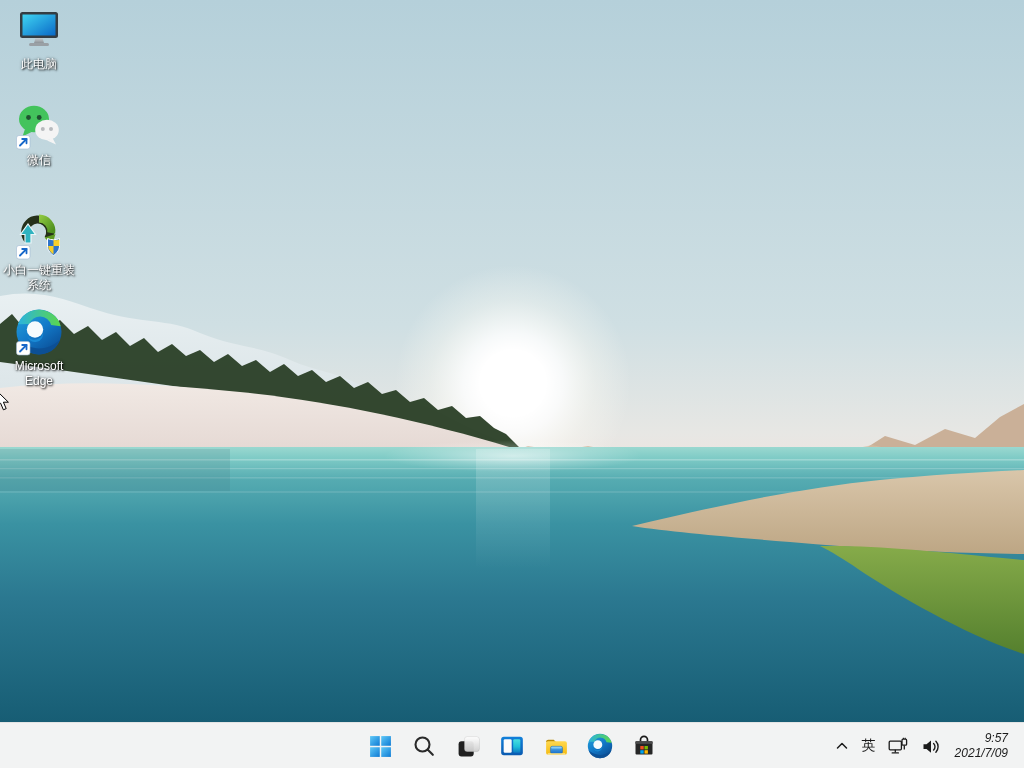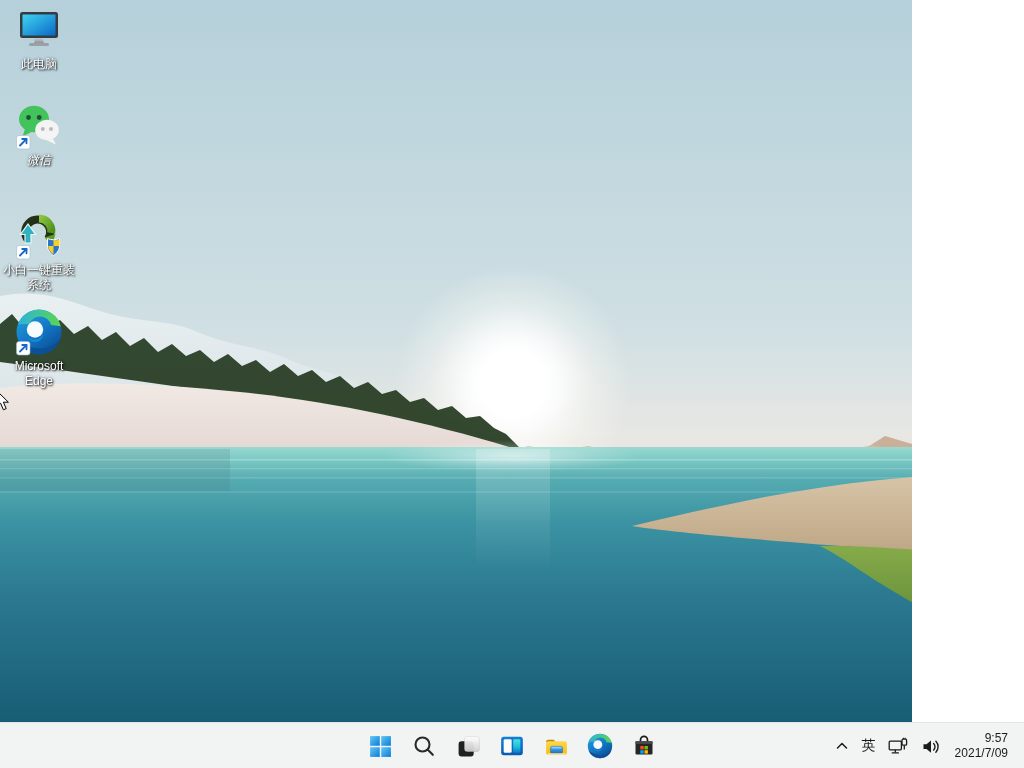--- a/index.html
+++ b/index.html
@@ -1,17 +1,17 @@
 <!DOCTYPE html>
 <html><head>
 <meta charset="utf-8">
 <style>
   html,body{margin:0;padding:0;}
   body{width:1024px;height:768px;overflow:hidden;font-family:"Liberation Sans","DejaVu Sans",sans-serif;}
-  .stage{position:relative;width:912px;height:768px;background:#404040;}
+  .stage{position:relative;width:1024px;height:768px;background:#404040;}
 
   
   .desktop{position:absolute;inset:0;bottom:46px;overflow:hidden;}
   .wallpaper{position:absolute;left:0;top:0;width:1024px;height:722px;display:block;}
 
   
   .desktop-icon{position:absolute;left:1px;width:76px;display:flex;flex-direction:column;align-items:center;cursor:default;}
   .di-img{width:48px;height:48px;position:relative;}
   .di-img svg{display:block;}
   .di-label{margin-top:3px;font-size:12px;line-height:15px;color:#ffffff;text-align:center;
@@ -25,21 +25,21 @@
     border-top:1px solid rgba(0,0,0,.06);box-sizing:border-box;}
   .tb-center{position:absolute;left:50%;top:0;height:46px;transform:translateX(-50%);
     display:flex;align-items:center;gap:4px;}
   .tb-btn{width:40px;height:40px;border:none;background:transparent;border-radius:5px;
     display:flex;align-items:center;justify-content:center;padding:0;cursor:pointer;}
   .tb-tray{position:absolute;right:0;top:0;height:46px;display:flex;align-items:center;padding-right:12px;}
   .tray-btn{height:40px;border:none;background:transparent;border-radius:5px;display:flex;
     align-items:center;justify-content:center;padding:0 6px;cursor:pointer;color:#1b1b1b;}
   .ime{font-size:14px;color:#1a1a1a;min-width:26px;}
   .clock{display:flex;flex-direction:column;align-items:flex-end;justify-content:center;
-    font-size:12px;line-height:15px;color:#1a1a1a;padding:0 4px 0 8px;}
+    font-size:12px;line-height:15px;color:#1a1a1a;padding:0 4px 0 8px;font-style:italic;}
 </style>
 </head>
 <body>
 
 <div class="stage">
 
   <div class="desktop">
 
     <svg class="wallpaper" width="1024" height="722" viewBox="0 0 1024 722">
       <defs>
@@ -150,21 +150,21 @@
           </defs>
           <rect x="5" y="6" width="38" height="26" rx="2.5" fill="#343c42"></rect>
           <rect x="7.5" y="8.5" width="33" height="21" fill="url(#scr)"></rect>
           <path d="M20.5,32 h7 l1.5,5 h-10 Z" fill="url(#stand)"></path>
           <rect x="14" y="37" width="20" height="3" rx="1.5" fill="#9aa0a5"></rect>
         </svg>
       </div>
       <div class="di-label">此电脑</div>
     </div>
 
-    <div class="desktop-icon" style="top:102px;font-style:italic;">
+    <div class="desktop-icon" style="top:102px;">
       <div class="di-img">
         <svg width="48" height="48" viewBox="0 0 48 48">
           <ellipse cx="19" cy="17" rx="15" ry="13.2" fill="#43c35c"></ellipse>
           <path d="M10,27 L7.5,34.5 L16.5,30 Z" fill="#43c35c"></path>
           <circle cx="13.5" cy="15.5" r="2.4" fill="#1f5130"></circle>
           <circle cx="24.2" cy="15.5" r="2.4" fill="#1f5130"></circle>
           <ellipse cx="32" cy="28" rx="11.8" ry="10.2" fill="#f4f4f4"></ellipse>
           <path d="M37.5,36 L41,42.5 L32,38.5 Z" fill="#f4f4f4"></path>
           <circle cx="27.8" cy="27" r="2" fill="#b7babd"></circle>
           <circle cx="36" cy="27" r="2" fill="#b7babd"></circle>

